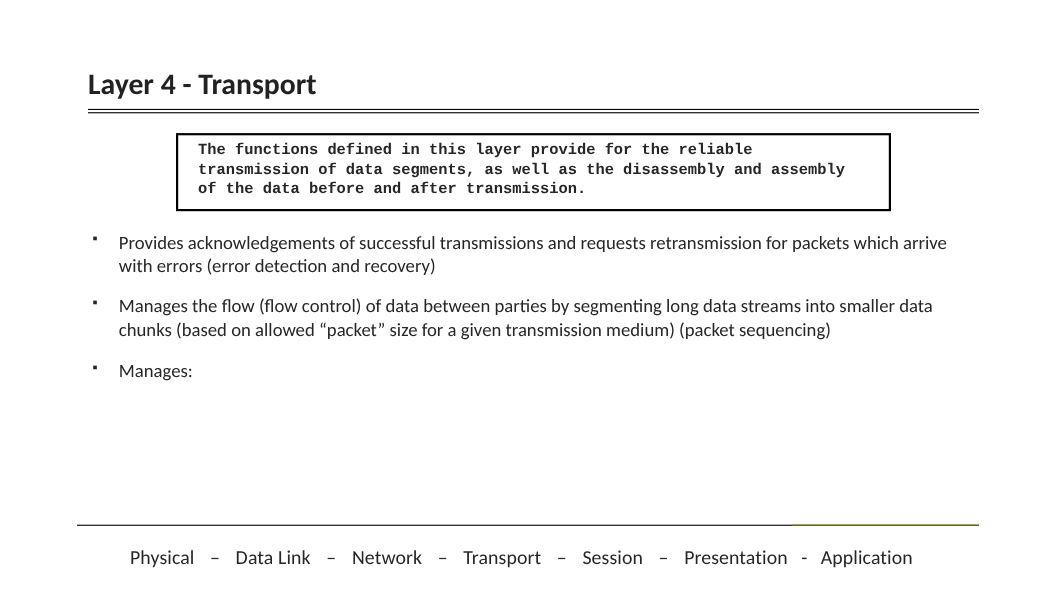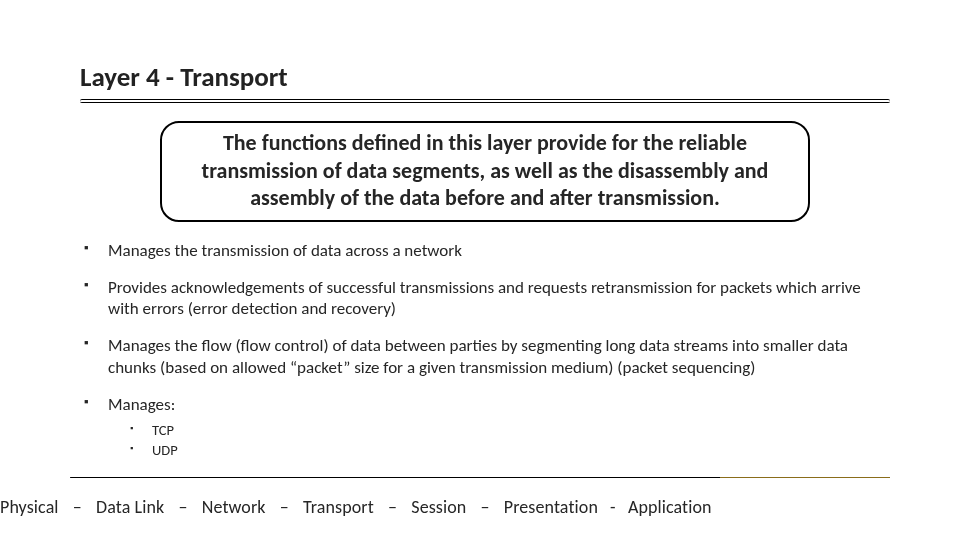--- a/index.html
+++ b/index.html
@@ -1,15 +1,15 @@
 <!DOCTYPE html>
 <html><head>
 <meta charset="utf-8">
 <style>
-  * { box-sizing: border-box; margin: 0; padding: 0; border-radius: 19px; }
+  * { box-sizing: border-box; margin: 0; padding: 0; }
   html, body { width: 960px; height: 540px; background: #fff; font-family: Calibri, "Segoe UI", Arial, sans-serif; color: #262626; }
   .slide {
     width: 960px;
     height: 540px;
     position: relative;
     padding: 60px 70px 0 80px;
   }
   .title {
     font-size: 27px;
     font-weight: 700;
@@ -18,24 +18,24 @@
   }
   .rule-double {
     border-top: 4px double #000;
     height: 0;
     margin-bottom: 18px;
   }
   .summary-box {
     border: 2px solid #000;
     margin: 0 80px 18px 80px;
     padding: 6px 18px 8px 18px;
-    font-size: 22px;
+    font-size: 14px;
     font-weight: 700;
-    text-align: center;
     line-height: 1.25;
+    font-family: Liberation Mono, monospace;
   }
   .bullets {
     list-style: none;
     font-size: 17px;
     line-height: 1.25;
   }
   .bullets > li {
     position: relative;
     padding-left: 28px;
     margin-bottom: 16px;
@@ -79,47 +79,43 @@
     right: 0;
     top: -1px;
     width: 170px;
     border-top: 1.5px solid #8a6d1a;
   }
   .layers {
     position: absolute;
     left: 0;
     right: 12px;
     bottom: 22px;
+    text-align: center;
     font-size: 18px;
     color: #262626;
     letter-spacing: 0.1px;
   }
   .layers .sep { display: inline-block; padding: 0 10px; }
   .layers .dash { display: inline-block; padding: 0 8px; }
 </style>
 </head>
 <body>
 
 <div class="slide">
 
   <h1 class="title">Layer 4 - Transport</h1>
   <div class="rule-double"></div>
 
   <div class="summary-box">The functions defined in this layer provide for the reliable transmission of data segments, as well as the disassembly and assembly of the data before and after transmission.</div>
 
   <ul class="bullets">
-    <li>Manages the transmission of data across a network</li>
     <li>Provides acknowledgements of successful transmissions and requests retransmission for packets which arrive with errors (error detection and recovery)</li>
     <li>Manages the flow (flow control) of data between parties by segmenting long data streams into smaller data chunks (based on allowed “packet” size for a given transmission medium) (packet sequencing)</li>
     <li>
       <span>Manages:</span>
-      <ul class="sub-bullets">
-        <li>TCP</li>
-        <li>UDP</li>
-      </ul>
     </li>
   </ul>
 
   <div class="footer-line"></div>
 
   <div class="layers">
     <span>Physical</span>
     <span class="sep">–</span>
     <span>Data Link</span>
     <span class="sep">–</span>

